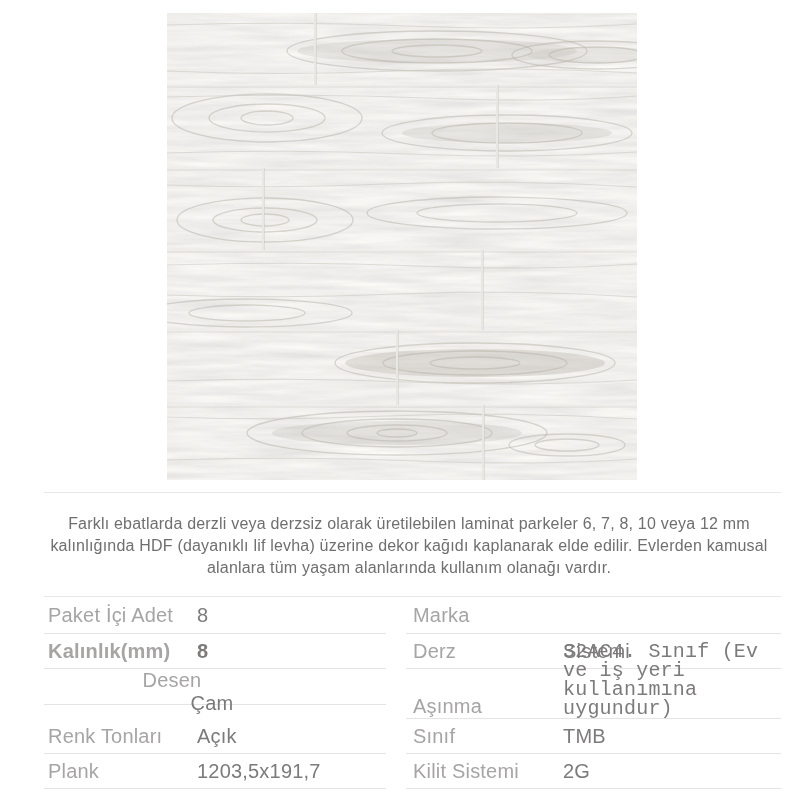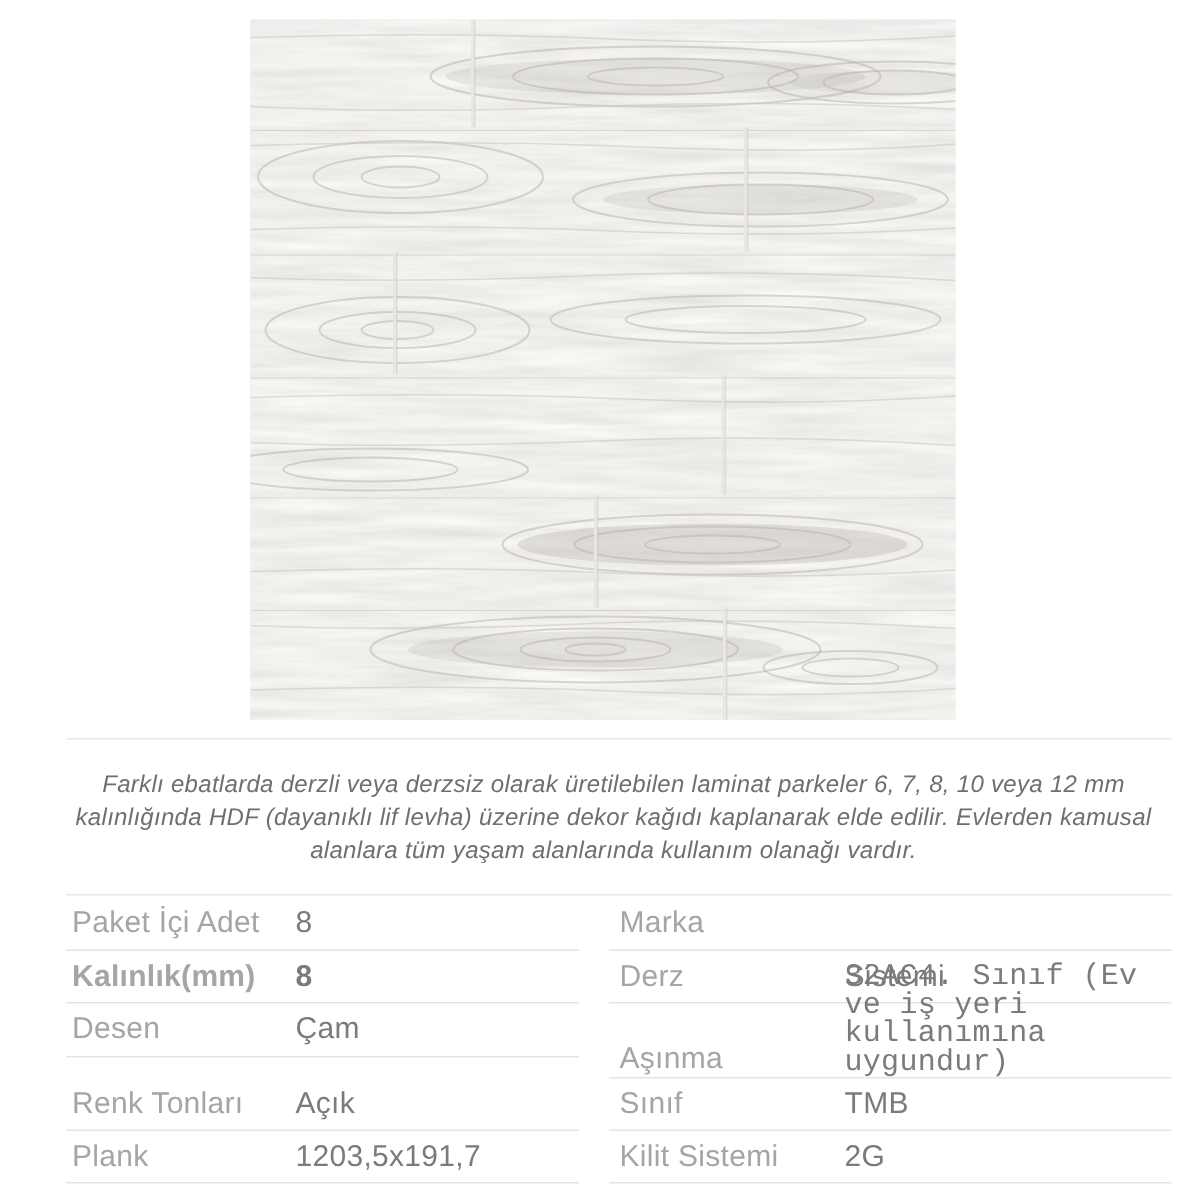--- a/index.html
+++ b/index.html
@@ -17,42 +17,42 @@
 
   
   .divider{border:none;border-top:1px solid #e7e7e7;margin:0;height:0;}
   .divider-top{margin:12px 19px 0 44px;}   
   .divider-table{margin:17px 19px 0 44px;} 
 
   
   .description{
     width:730px;margin:20px 0 0 44px;
     color:#6f6f6f;font-size:16px;line-height:22px;
-    text-align:center;letter-spacing:.2px;font-style:italic;
+    text-align:center;letter-spacing:.2px;
   }
 
   
   .spec-columns{display:flex;gap:20px;margin:0 0 0 44px;width:737px;}
   .spec-table{box-sizing:border-box;}
   .spec-table.left{width:342px;}
   .spec-table.right{width:375px;}
   .spec-row{
     display:flex;align-items:center;box-sizing:border-box;
     border-bottom:1px solid #e4e4e4;
     font-size:20px;letter-spacing:.2px;
   }
   .spec-label{flex:0 0 auto;box-sizing:border-box;color:#a7a4a4;}
   .left  .spec-label{width:153px;padding-left:4px;}
   .right .spec-label{width:157px;padding-left:7px;}
   .spec-value{flex:1 1 auto;color:#7d7a7a;padding-right:6px;}
 
   
   .left  .spec-row:nth-child(1){height:37px;}
   .left  .spec-row:nth-child(2){height:35px;font-weight:bold;}
-  .left  .spec-row:nth-child(3){height:36px;}
+  .left  .spec-row:nth-child(3){height:36px;flex-direction:column;}
   .left  .spec-row:nth-child(4){height:49px;padding-top:14px;}
   .left  .spec-row:nth-child(5){height:35px;}
   .right .spec-row:nth-child(1){height:37px;}
   .right .spec-row:nth-child(2){height:35px;}
   .right .spec-row:nth-child(3){height:50px;align-items:flex-end;padding-top:11px;}
   .right .spec-row:nth-child(3) .spec-value{line-height:19px;font-family:Liberation Mono, monospace;}
   .right .spec-row:nth-child(4){height:35px;}
   .right .spec-row:nth-child(5){height:35px;}
 </style>
 </head>

